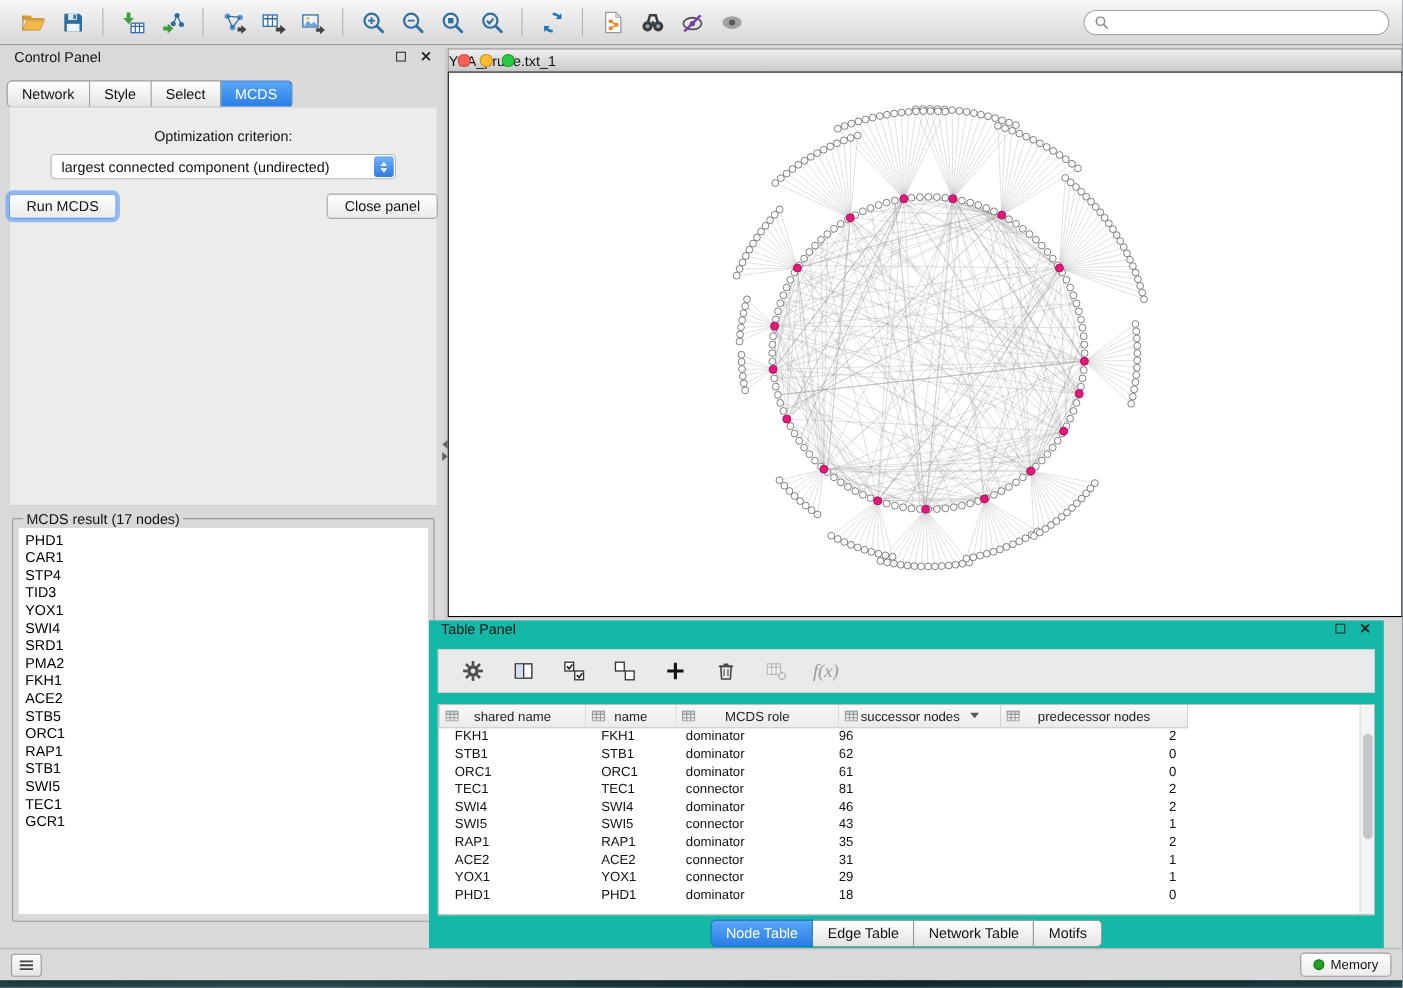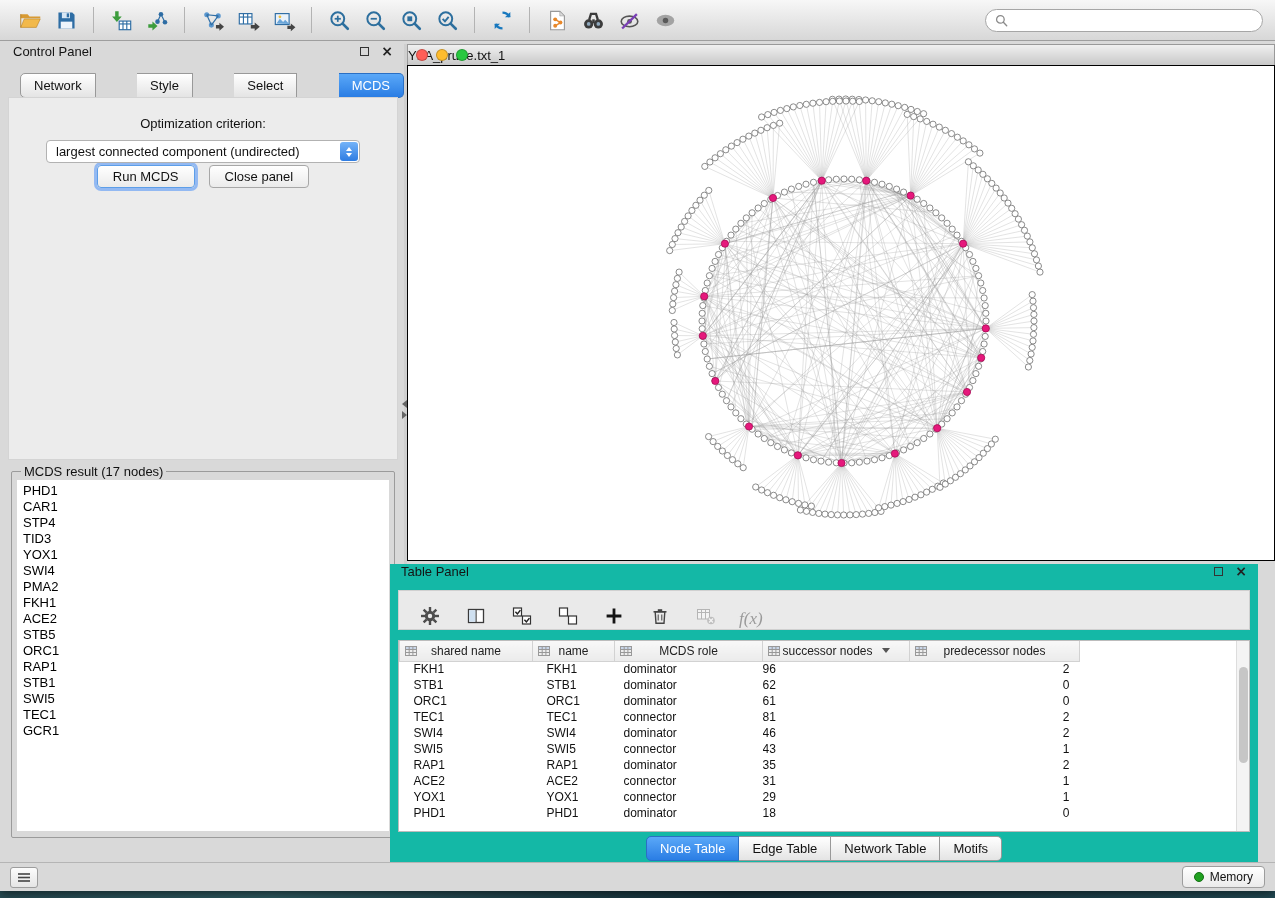--- a/index.html
+++ b/index.html
@@ -18,32 +18,32 @@
 .search-box input{border:none;outline:none;flex:1;font-size:12px;background:transparent;font-family:"Liberation Sans",sans-serif}
 
 
 .panel-header{height:24px;display:flex;align-items:flex-start;padding:0 11px;font-size:13px;color:#141414}
 .win-btns{margin-left:auto;display:flex;gap:12px;align-items:center}
 .float-glyph{width:9px;height:9px;border:1.4px solid #333;display:inline-block}
 .close-glyph{font-size:14px;font-weight:bold;color:#222;line-height:1}
 
 
 .control-panel{position:absolute;left:2px;top:44px;width:402px;height:818px;background:#d9d9d9}
-.tab-row{position:absolute;top:29px;left:18px;right:0;display:flex;justify-content:space-between}
+.tab-row{position:absolute;top:29px;left:4px;right:0;display:flex;justify-content:flex-start}
 .seg-tab{font-size:13px;padding:4px 13px;background:linear-gradient(#ffffff,#e4e4e4);border:1px solid #999;border-left:none;color:#111;cursor:default}
 .seg-tab:first-child{border-left:1px solid #999;border-radius:5px 0 0 5px}
 .seg-tab:last-child{border-radius:0 5px 5px 0}
 .seg-tab.active{background:linear-gradient(#5aa8f8,#2a7de4);color:#fff;border-color:#2a6fc4}
 .cp-inner{position:absolute;left:6px;top:53px;width:390px;height:363px;background:#ececec;box-shadow:inset 0 0 0 1px #d4d4d4}
 .opt-label{padding-top:19px;text-align:center;font-size:13px;color:#111}
 .dropdown{width:314px;height:23px;margin:9px auto 0;background:#fff;border:1px solid #b2b2b2;border-radius:4px;display:flex;align-items:center;font-size:13px;color:#111;padding-left:9px;position:relative;cursor:default}
 .stepper{position:absolute;right:1px;top:1px;bottom:1px;width:18px;border-radius:3px;background:linear-gradient(#74b3f8,#2e7ce2);display:flex;flex-direction:column;align-items:center;justify-content:center}
 .arr-up{width:0;height:0;border-left:3.5px solid transparent;border-right:3.5px solid transparent;border-bottom:4.5px solid #fff;margin-bottom:2px}
 .arr-dn{width:0;height:0;border-left:3.5px solid transparent;border-right:3.5px solid transparent;border-top:4.5px solid #fff}
-.btn-row{margin-top:2px;display:flex;justify-content:center;gap:14px}
+.btn-row{margin-top:13px;display:flex;justify-content:space-between;gap:14px}
 .mac-btn{height:23px;padding:0 15px;font-size:13px;background:linear-gradient(#ffffff,#ebebeb);border:1px solid #a7a7a7;border-radius:4px;color:#111;font-family:"Liberation Sans",sans-serif;cursor:default}
 .mac-btn.focused{box-shadow:0 0 0 3px rgba(74,144,247,.55);border-color:#5d9ee8}
 .result-fieldset{position:absolute;left:9px;top:420px;width:384px;height:374px;border:1px solid #9b9b9b;border-radius:2px;padding:1px 5px 6px}
 .result-fieldset legend{font-size:13px;color:#111;padding:0 3px;margin-left:4px}
 .result-list{width:100%;height:100%;background:#fff;overflow:hidden;font-size:13px;line-height:16px;padding:3px 6px;color:#000}
 .result-item{height:16px;white-space:nowrap}
 
 
 .vsplit{position:absolute;left:404px;top:44px;width:3px;height:818px;background:#cfcfcf}
 .vsplit-arrows{position:absolute;left:399px;top:400px;width:10px;display:flex;flex-direction:column;gap:3px;align-items:center}
@@ -55,21 +55,21 @@
 .net-titlebar{height:21px;background:linear-gradient(#f0f0f0,#c8c8c8);border:1px solid #999;border-bottom:none;display:flex;align-items:center;padding:0 8px;position:relative}
 .traffic{display:flex;gap:8px;z-index:2}
 .tl{width:12px;height:12px;border-radius:50%;border:1px solid rgba(0,0,0,.22)}
 .tl.red{background:#ff5f57}.tl.yellow{background:#febc2e}.tl.green{background:#28c840}
 .net-title{position:absolute;left:0;right:0;text-align:left;font-size:13px;color:#111}
 .net-canvas{position:absolute;left:0;top:21px;right:0;bottom:0;background:#fff;border:1px solid #000}
 .net-canvas svg{display:block}
 
 
 .table-panel{position:absolute;left:390px;top:564px;width:868px;height:298px;background:#14b8a6}
-.table-toolbar{position:absolute;left:8px;top:26px;right:8px;height:40px;background:#eaeaea;border:1px solid #d0d0d0;display:flex;align-items:flex-end;gap:20px;padding:0 18px}
+.table-toolbar{position:absolute;left:8px;top:26px;right:8px;height:40px;background:#eaeaea;border:1px solid #d0d0d0;display:flex;align-items:center;gap:20px;padding:0 18px}
 .tt-btn{border:none;background:transparent;display:flex;align-items:center;justify-content:center;width:26px;height:26px;cursor:default}
 .tt-btn svg{width:20px;height:20px;display:block}
 .tt-btn.disabled{opacity:.45}
 .fx-label{font-family:"Liberation Serif",serif;font-style:italic;font-size:17px;color:#9a9a9a}
 .table-wrap{position:absolute;left:8px;top:76px;right:8px;height:192px;background:#fff;border:1px solid #bcbcbc;overflow:hidden}
 .node-table{border-collapse:collapse;table-layout:fixed;font-size:12px;width:839px}
 .node-table th{height:20px;background:linear-gradient(#f8f8f8,#ebebeb);border:1px solid #d2d2d2;border-top:none;font-weight:normal;color:#222;position:relative;padding:0}
 .node-table th.filler{background:#fff;border:none}
 .th-inner{display:flex;align-items:center;justify-content:center;gap:5px;position:relative;height:100%}
 .th-grid{position:absolute;left:5px;top:5px}
@@ -271,20 +271,21 @@
     </div>
     <fieldset class="result-fieldset">
       <legend>MCDS result (17 nodes)</legend>
       <div class="result-list" id="result-list">
           <div class="result-item">PHD1</div>
           <div class="result-item">CAR1</div>
           <div class="result-item">STP4</div>
           <div class="result-item">TID3</div>
           <div class="result-item">YOX1</div>
           <div class="result-item">SWI4</div>
+          <div class="result-item">SRD1</div>
           <div class="result-item">PMA2</div>
           <div class="result-item">FKH1</div>
           <div class="result-item">ACE2</div>
           <div class="result-item">STB5</div>
           <div class="result-item">ORC1</div>
           <div class="result-item">RAP1</div>
           <div class="result-item">STB1</div>
           <div class="result-item">SWI5</div>
           <div class="result-item">TEC1</div>
           <div class="result-item">GCR1</div>

